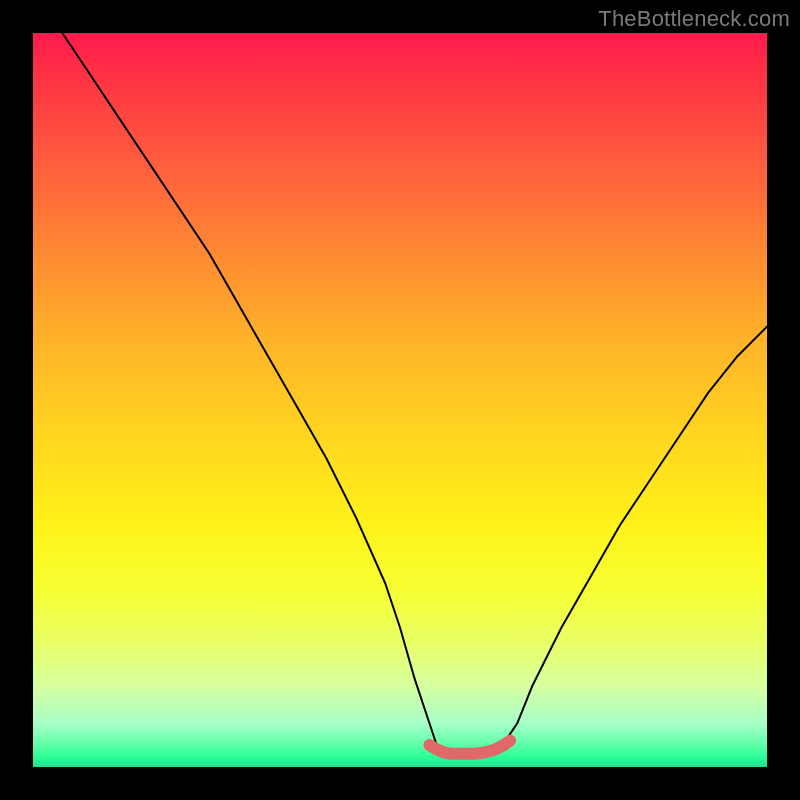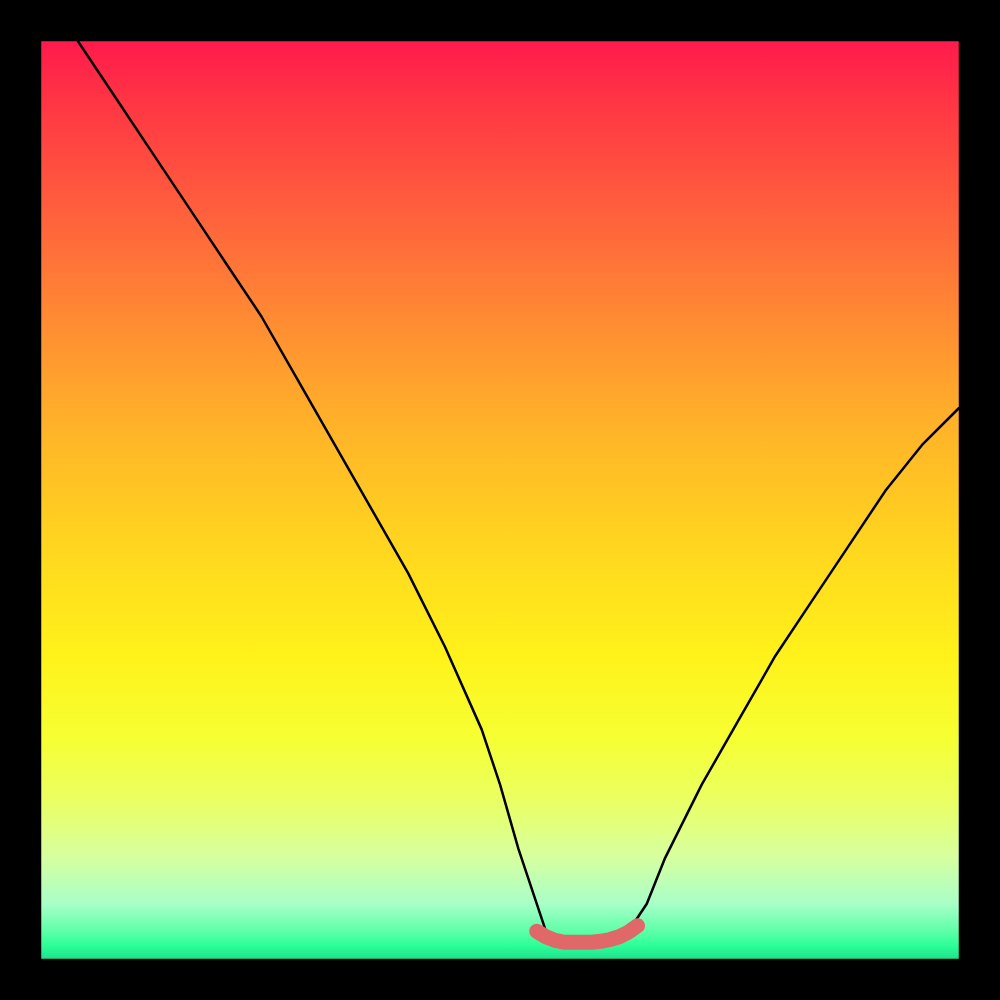--- a/index.html
+++ b/index.html
@@ -59,20 +59,21 @@
     width: 734px;
     height: 734px;
     overflow: visible;
   }
 </style>
 </head>
 <body>
 
 <div class="frame">
 
+  <div class="watermark">TheBottleneck.com</div>
 
   <div class="plot-area">
     <svg class="curve" viewBox="0 0 734 734">
       <path id="main-curve" fill="none" stroke="#000000" stroke-width="2" stroke-linecap="round" stroke-linejoin="round" d="M29.36 0.00 L58.72 44.04 L88.08 88.08 L117.44 132.12 L146.80 176.16 L176.16 220.20 L205.52 271.58 L234.88 322.96 L264.24 374.34 L293.60 425.72 L322.96 484.44 L352.32 550.50 L367.00 594.54 L381.68 645.92 L396.36 689.96 L403.70 711.98 L411.04 719.32 L425.72 719.32 L440.40 719.32 L455.08 719.32 L469.76 711.98 L484.44 689.96 L499.12 653.26 L528.48 594.54 L557.84 543.16 L587.20 491.78 L616.56 447.74 L645.92 403.70 L675.28 359.66 L704.64 322.96 L734.00 293.60"></path>
       <path id="highlight-curve" fill="none" stroke="#e06868" stroke-width="12" stroke-linecap="round" stroke-linejoin="round" d="M396.36 711.98 L403.70 716.38 L411.04 719.32 L418.38 720.79 L425.72 720.79 L433.06 720.79 L440.40 720.79 L447.74 720.05 L455.08 718.59 L462.42 716.38 L469.76 712.71 L477.10 707.58"></path>
     </svg>
   </div>
 
 </div>
 

